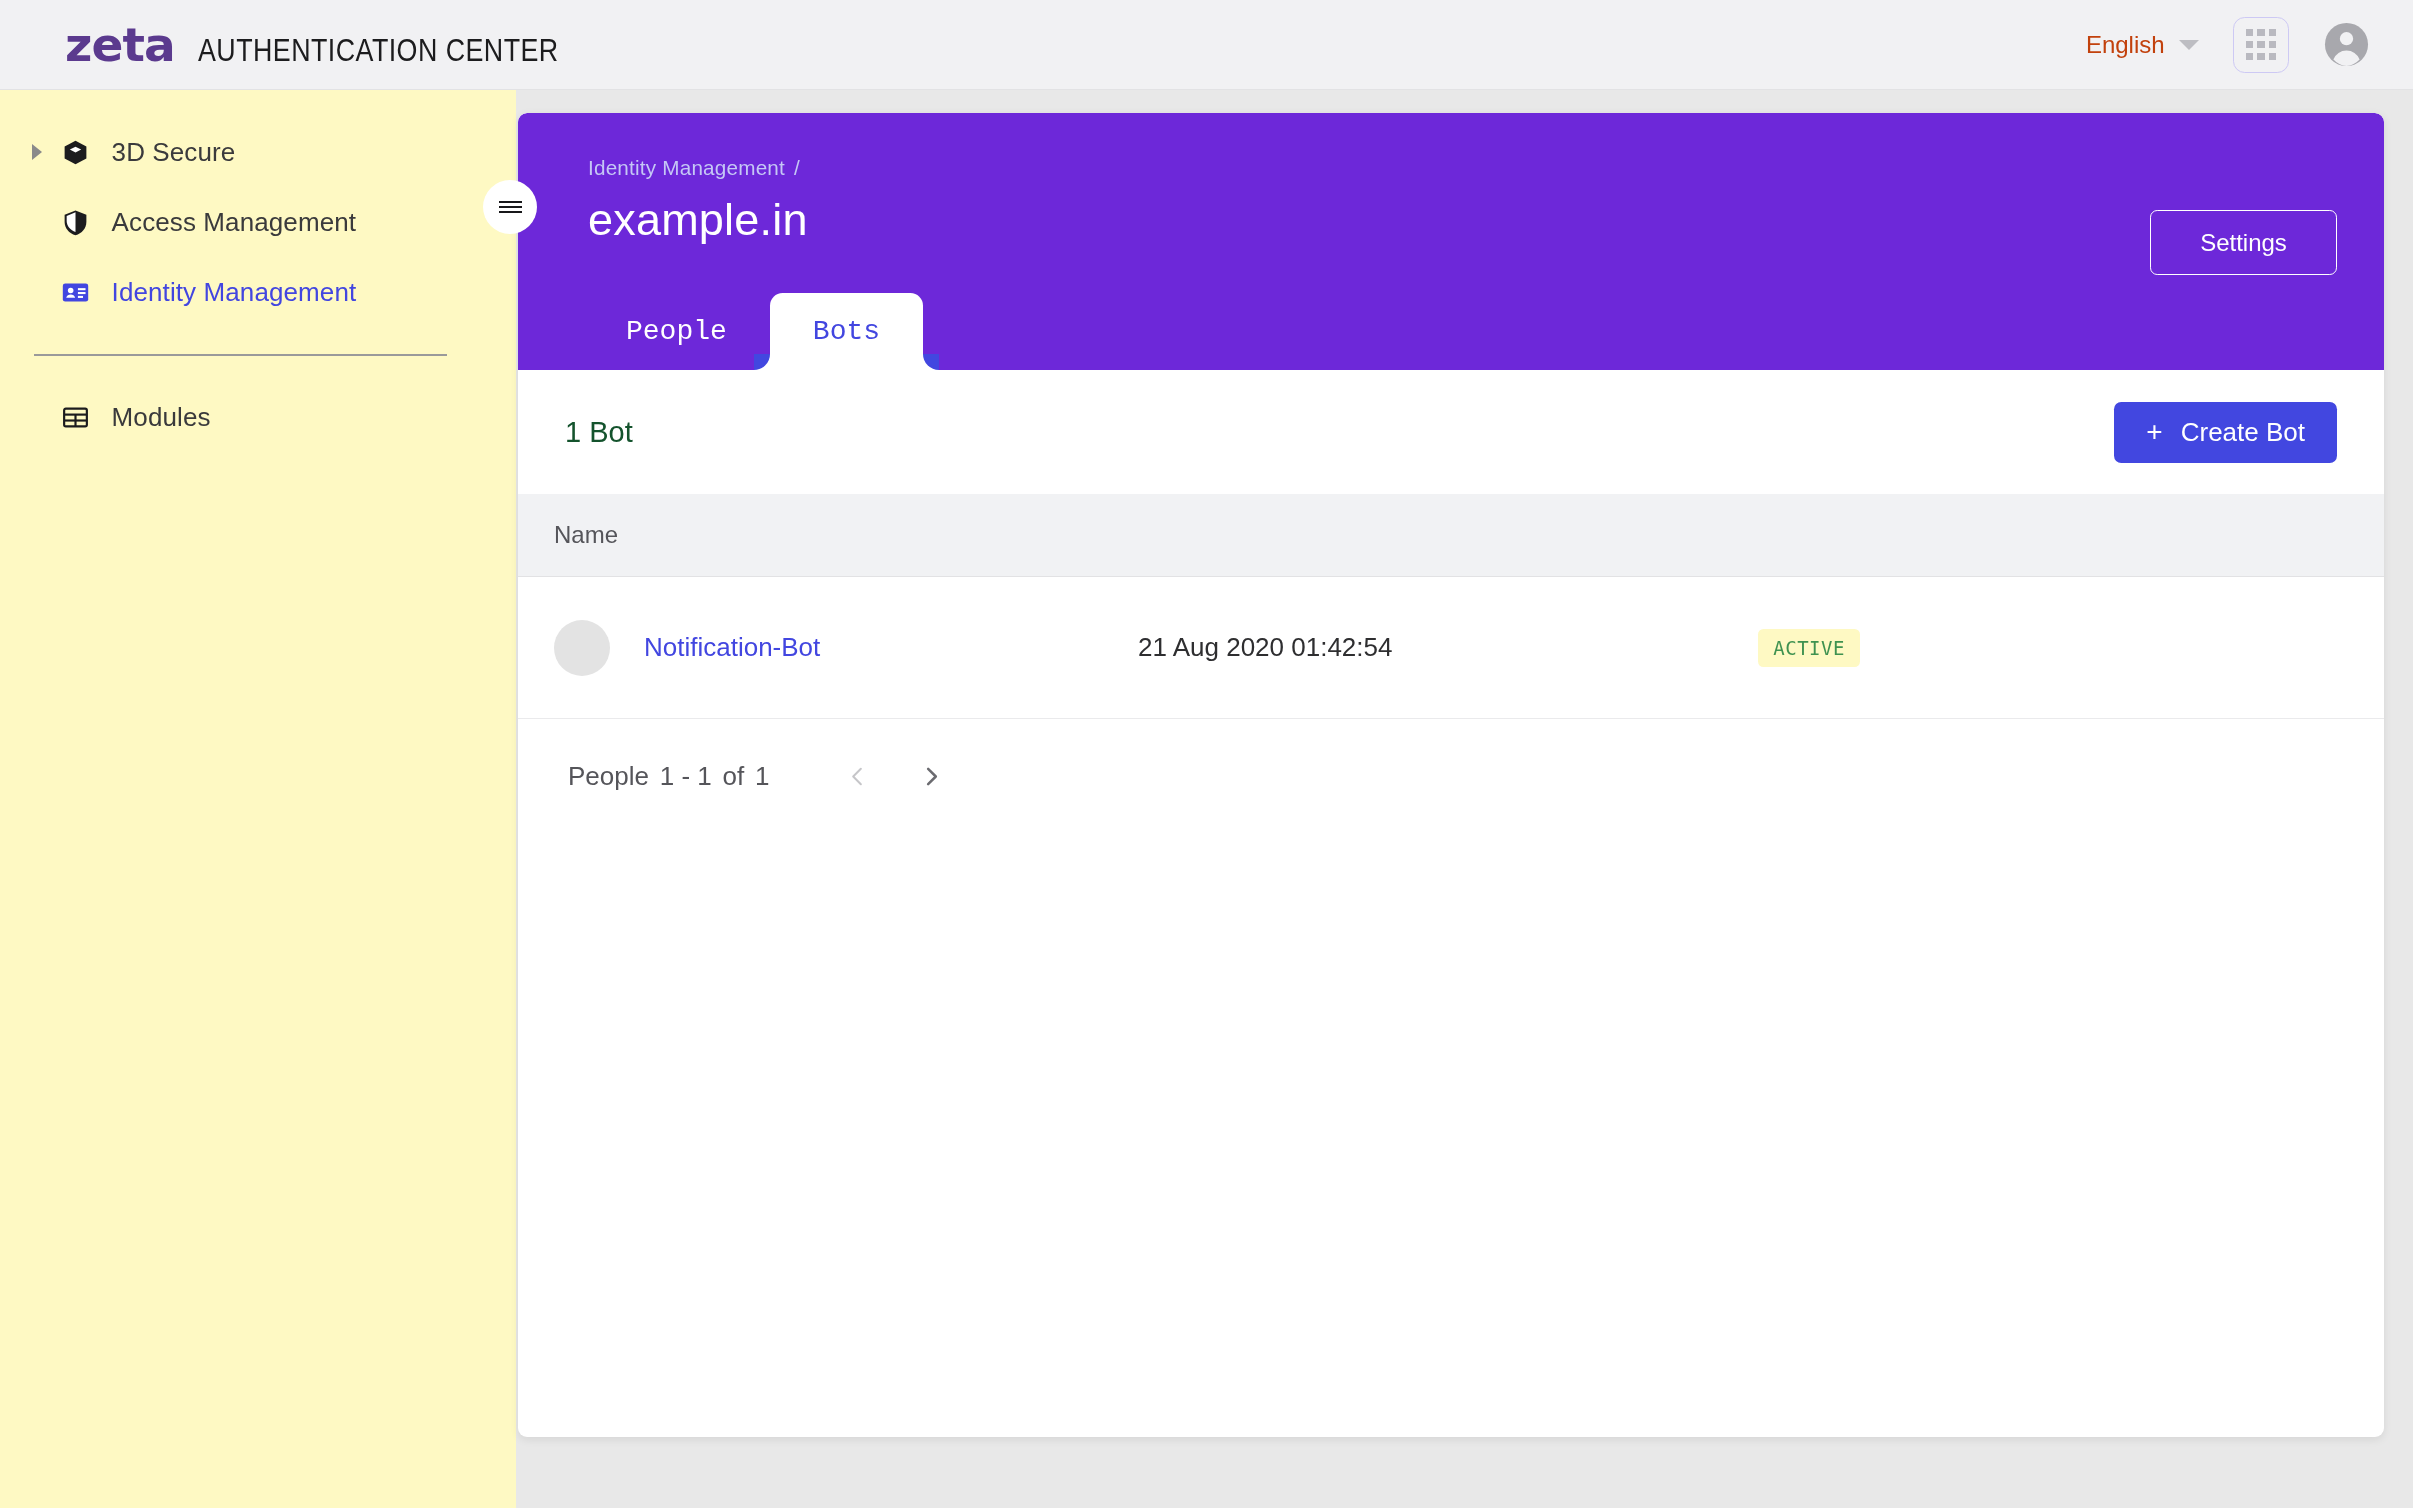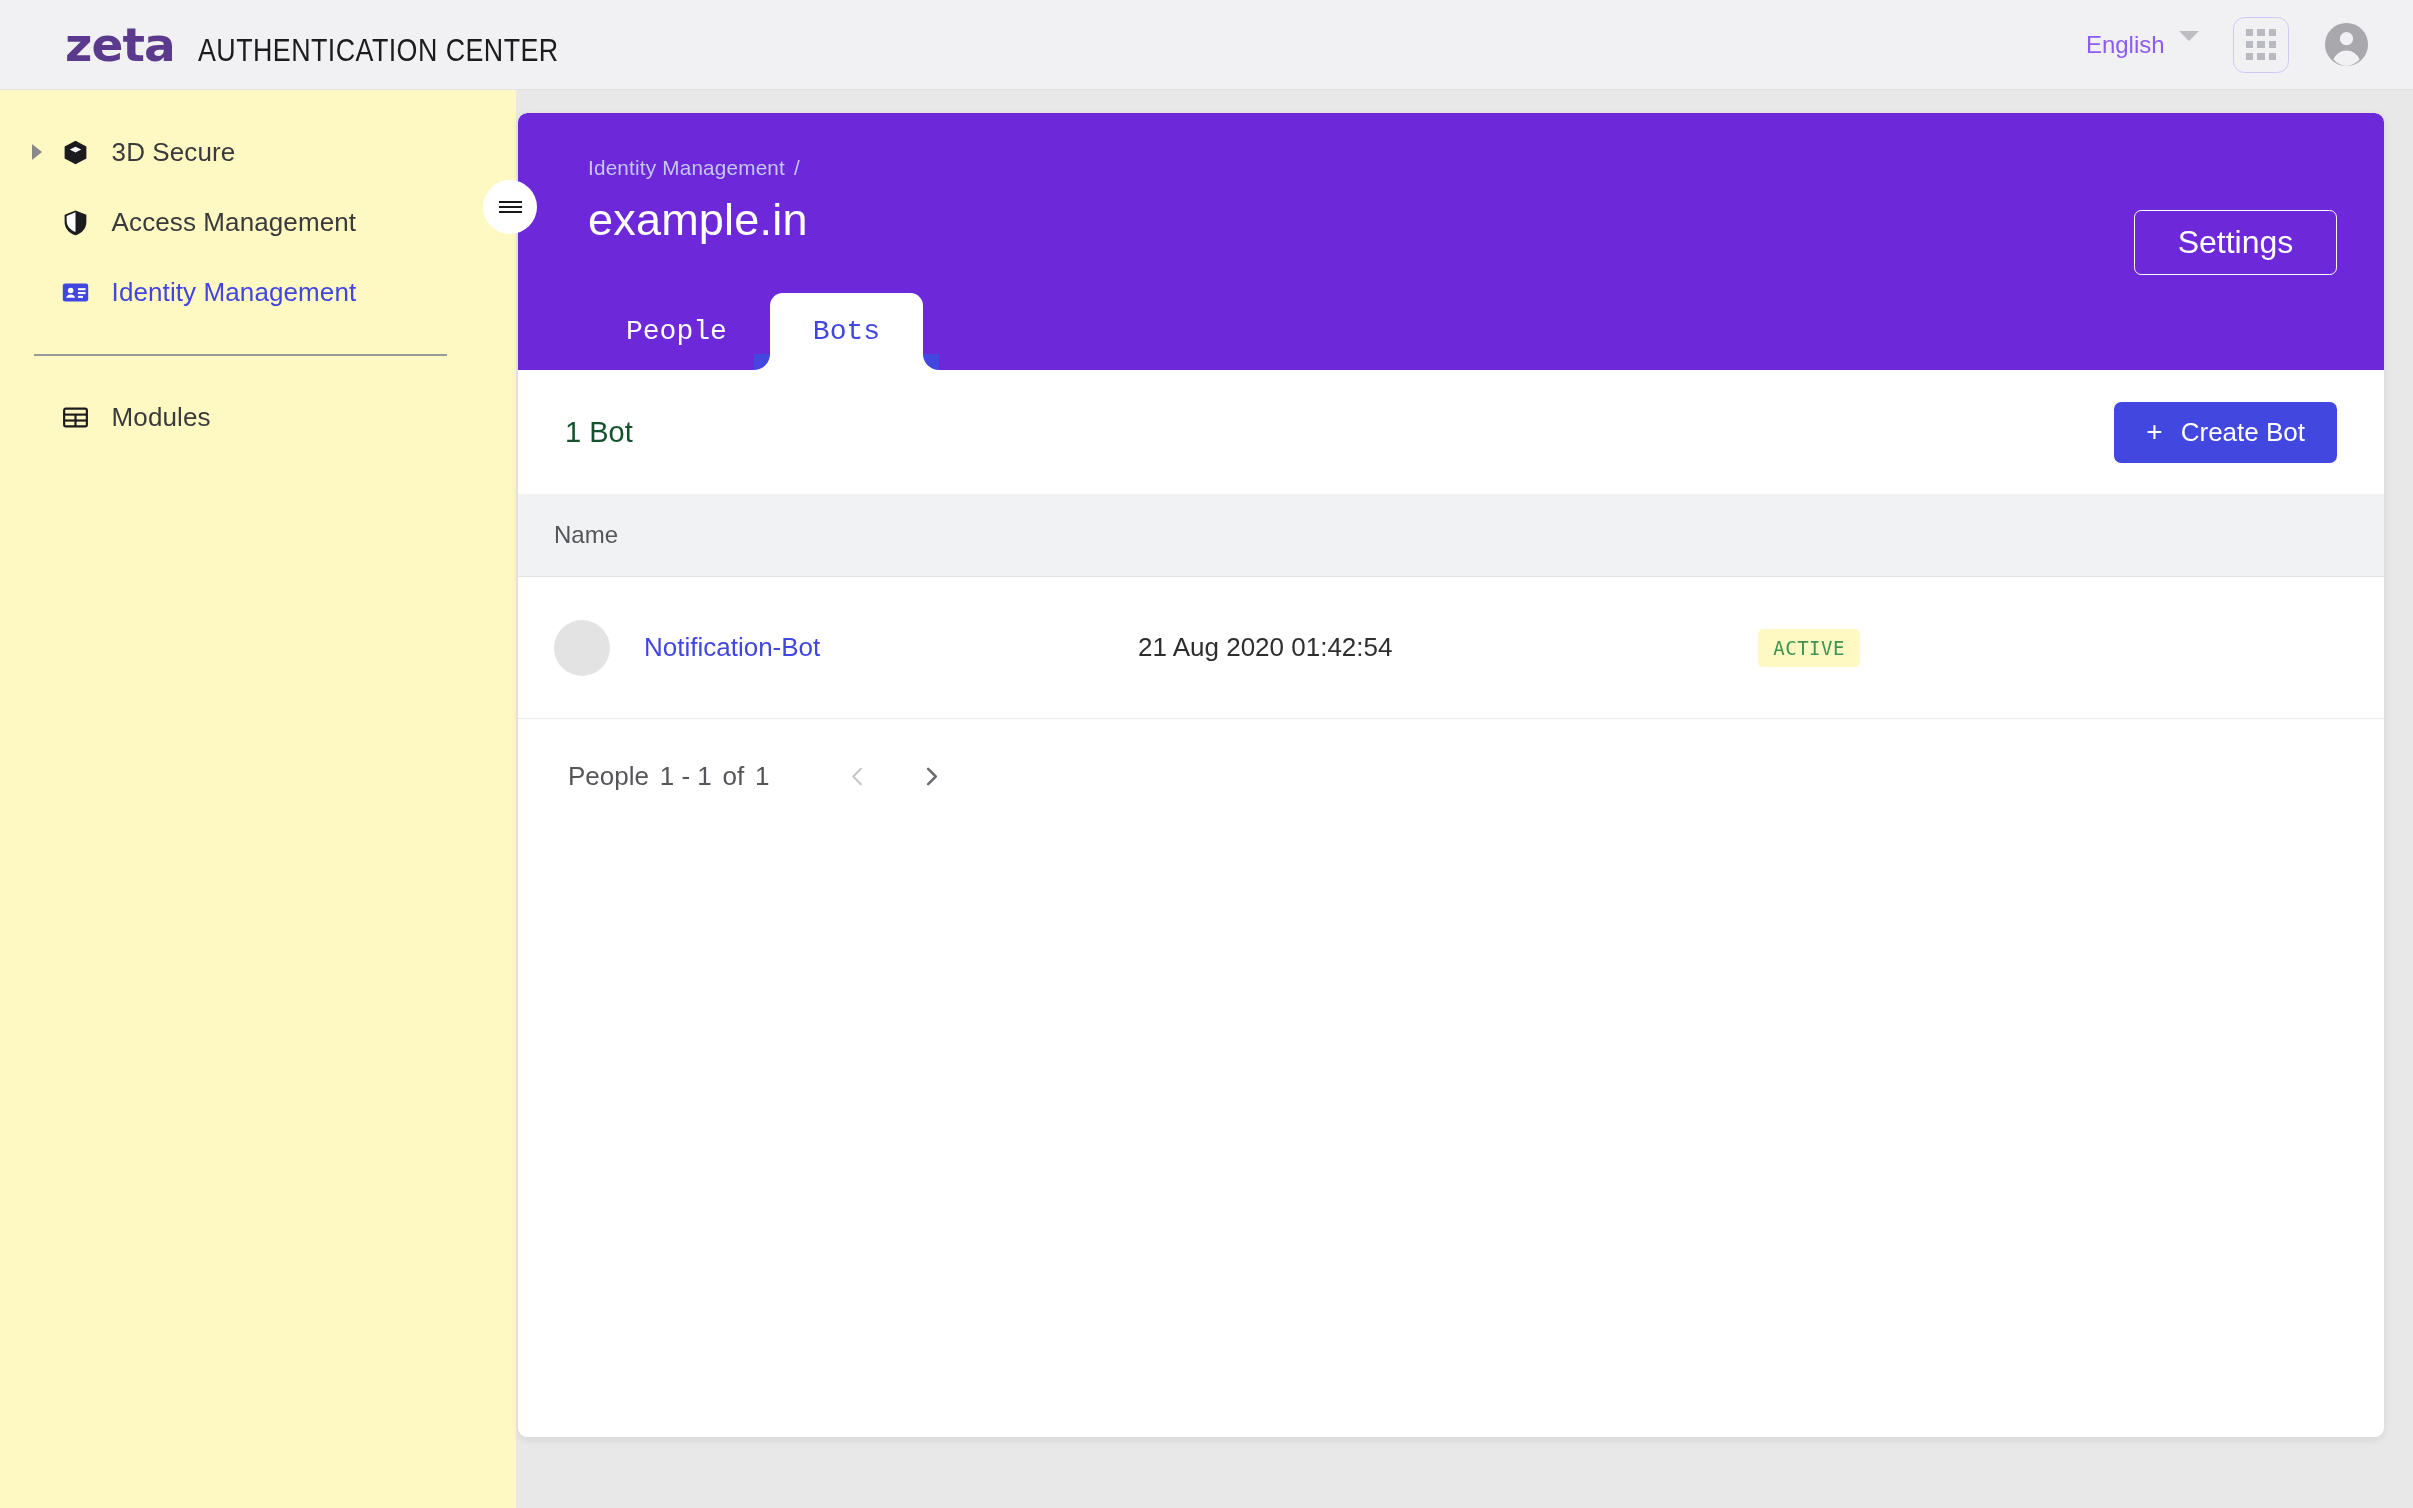--- a/index.html
+++ b/index.html
@@ -41,22 +41,22 @@
     transform-origin: left center;
   }
   .topbar-right {
     margin-left: auto;
     margin-right: 43px;
     display: flex;
     align-items: center;
     gap: 34px;
   }
   .lang-select {
-    display: flex; align-items: flex-start; gap: 14.4px;
-    color: #8b5cf6;
+    display: flex; align-items: center; gap: 14.4px;
+    color: #c2410c;
     font-size: 24px;
     cursor: pointer;
   }
   .caret-down {
     width: 0; height: 0;
     border-left: 10px solid transparent;
     border-right: 10px solid transparent;
     border-top: 10.8px solid #bdbdc2;
   }
   .apps-btn {
@@ -149,26 +149,26 @@
   .panel-title {
     margin-top: 14.4px;
     font-size: 45px;
     font-weight: 400;
     color: #ffffff;
     letter-spacing: 0.2px;
   }
   .settings-btn {
     position: absolute;
     right: 47px; top: 97px;
-    width: 203px; height: 65px;
+    width: 187px; height: 65px;
     border: 1.8px solid #ffffff;
     border-radius: 7.2px;
     background: transparent;
     color: #ffffff;
-    font-size: 32px;
+    font-size: 24px;
     font-family: "Liberation Sans", sans-serif;
     cursor: pointer;
   }
 
   
   .tabs {
     position: absolute;
     left: 65px; bottom: 0;
     display: flex;
     align-items: flex-start;

